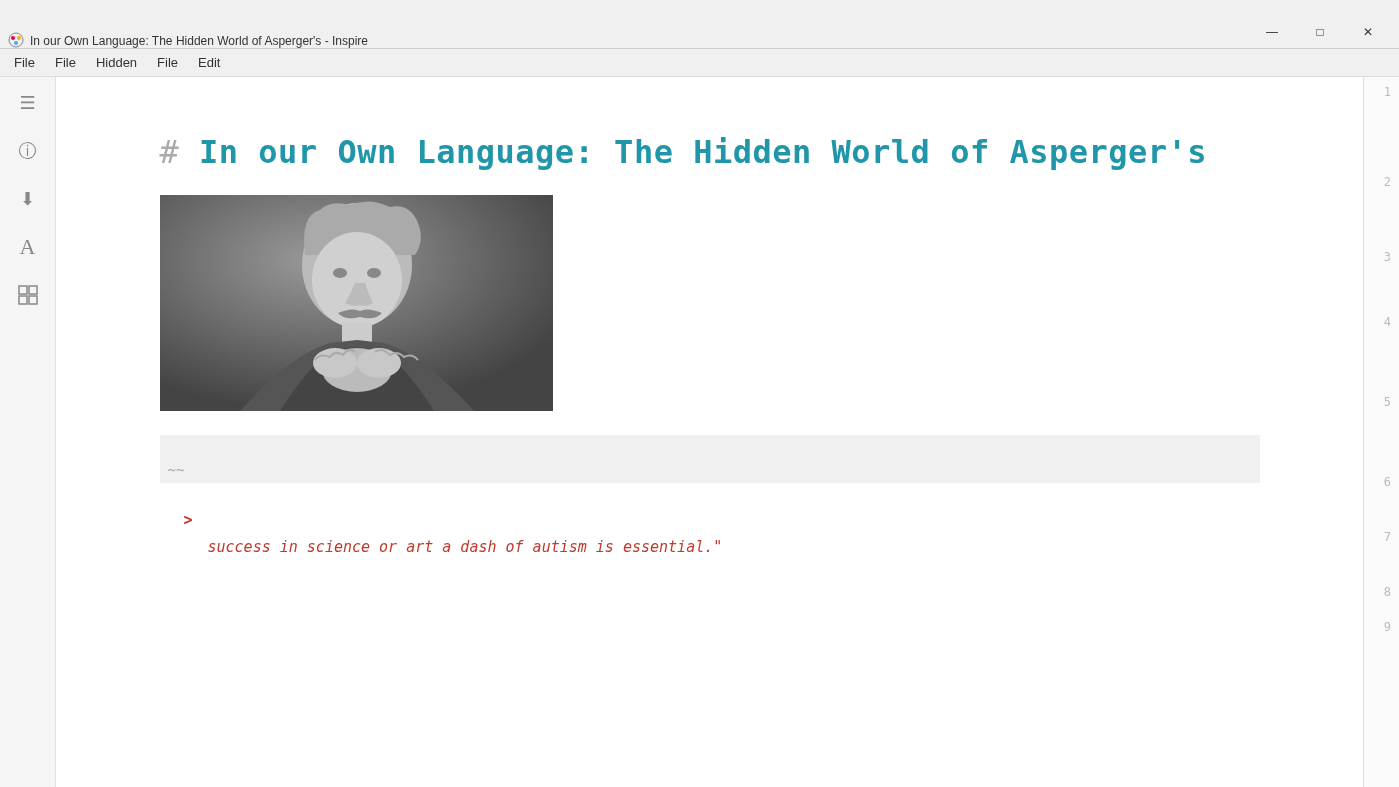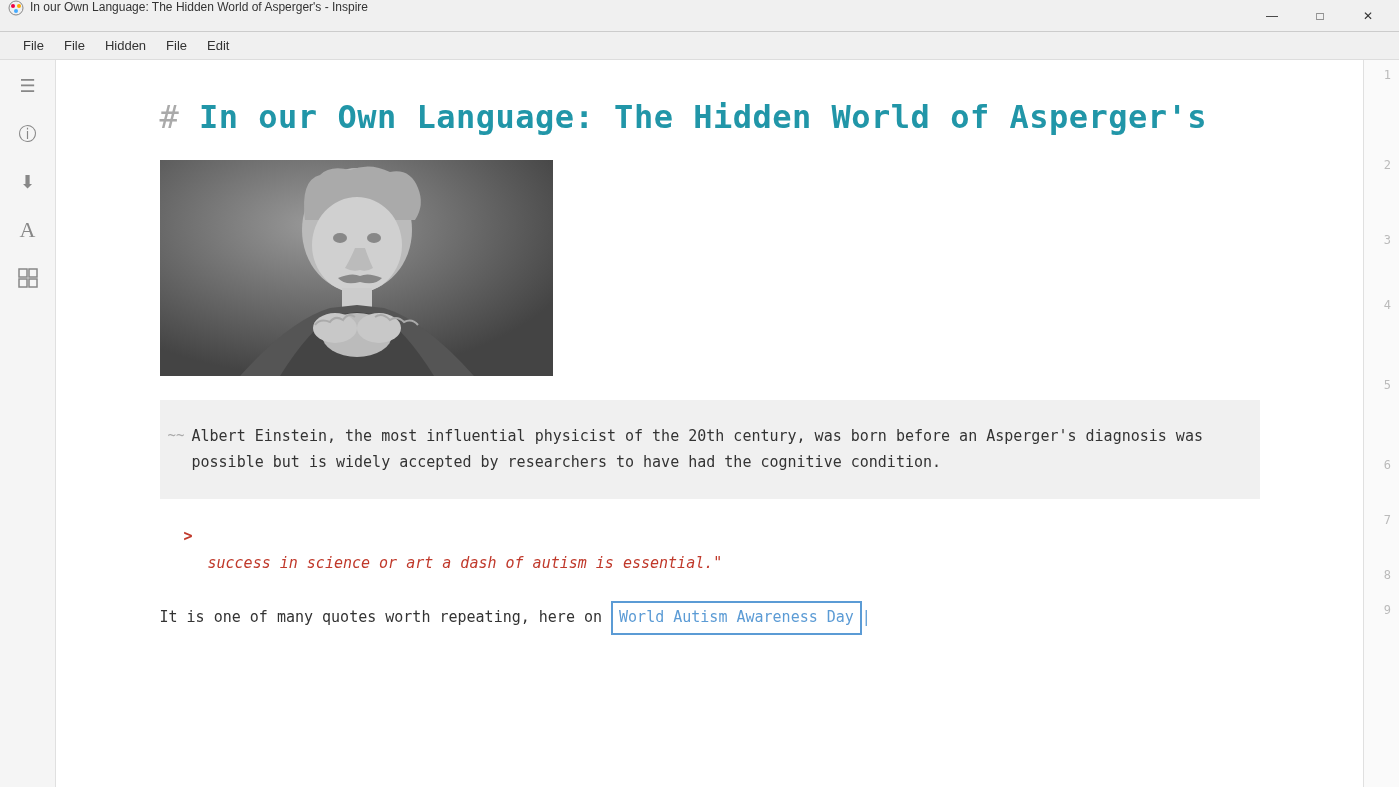--- a/index.html
+++ b/index.html
@@ -9,23 +9,23 @@
       width: 1399px;
       height: 787px;
       overflow: hidden;
       display: flex;
       flex-direction: column;
     }
 
     
     .title-bar {
       background: #f0f0f0;
-      height: 32px;
-      display: flex;
-      align-items: flex-start;
+      height: 49px;
+      display: flex;
+      align-items: flex-end;
       padding: 0 8px;
       border-bottom: 1px solid #ccc;
       user-select: none;
     }
     .title-bar-icon {
       width: 16px;
       height: 16px;
       margin-right: 6px;
       display: flex;
       align-items: center;
@@ -53,21 +53,21 @@
       font-size: 12px;
       color: #333;
     }
 
     
     .menu-bar {
       height: 28px;
       background: #f0f0f0;
       display: flex;
       align-items: center;
-      padding: 0 13px;
+      padding: 0 4px;
       border-bottom: 1px solid #ddd;
     }
     .menu-item {
       padding: 4px 10px;
       font-size: 13px;
       color: #333;
       cursor: pointer;
     }
 
     
@@ -97,21 +97,21 @@
       color: #888;
       font-size: 18px;
       cursor: pointer;
     }
 
     
     .editor-area {
       flex: 1;
       overflow-y: auto;
       background: #fff;
-      padding: 38px 60px;
+      padding: 56px 60px;
       position: relative;
     }
 
     
     .right-gutter {
       width: 36px;
       background: #fafafa;
       border-left: 1px solid #e0e0e0;
       display: flex;
       flex-direction: column;
@@ -311,34 +311,28 @@
           <ellipse cx="175" cy="168" rx="22" ry="15" fill="#c8c8c8"></ellipse>
           <ellipse cx="219" cy="168" rx="22" ry="15" fill="#c8c8c8"></ellipse>
 
           <path d="M155,165 Q160,158 170,162 Q175,155 183,160 Q188,152 195,157" stroke="#aaa" stroke-width="2" fill="none"></path>
           <path d="M215,157 Q222,152 230,160 Q237,155 244,162 Q252,158 258,165" stroke="#aaa" stroke-width="2" fill="none"></path>
         </svg>
       </div>
 
       <div class="blockquote-box">
         <span class="blockquote-marker">~~</span>
-        <span>Albert Einstein, the most influential physicist of the 20th century, was born before an Asperger's diagnosis was possible but is widely accepted by researchers to have had the cognitive condition.</span>
       </div>
 
       <div class="quote-block">
         <span class="quote-marker">&gt;</span>
         <br>
         <span>success in science or art a dash of autism is essential."</span>
       </div>
 
-      <div class="body-text">
-        <span>It is one of many quotes worth repeating, here on</span>
-        <span> </span>
-        <span class="link-text">World Autism Awareness Day</span><span style="color:#5b9bd5; font-family:monospace; font-size:15px;">|</span>
-      </div>
 
     </div>
   </div>
 
   <div class="right-gutter">
     <div class="line-num" style="height:80px; align-items: flex-start; padding-top: 8px;">1</div>
     <div class="line-num" style="height:50px;">2</div>
     <div class="line-num" style="height:100px;">3</div>
     <div class="line-num" style="height:30px;">4</div>
     <div class="line-num" style="height:130px;">5</div>

